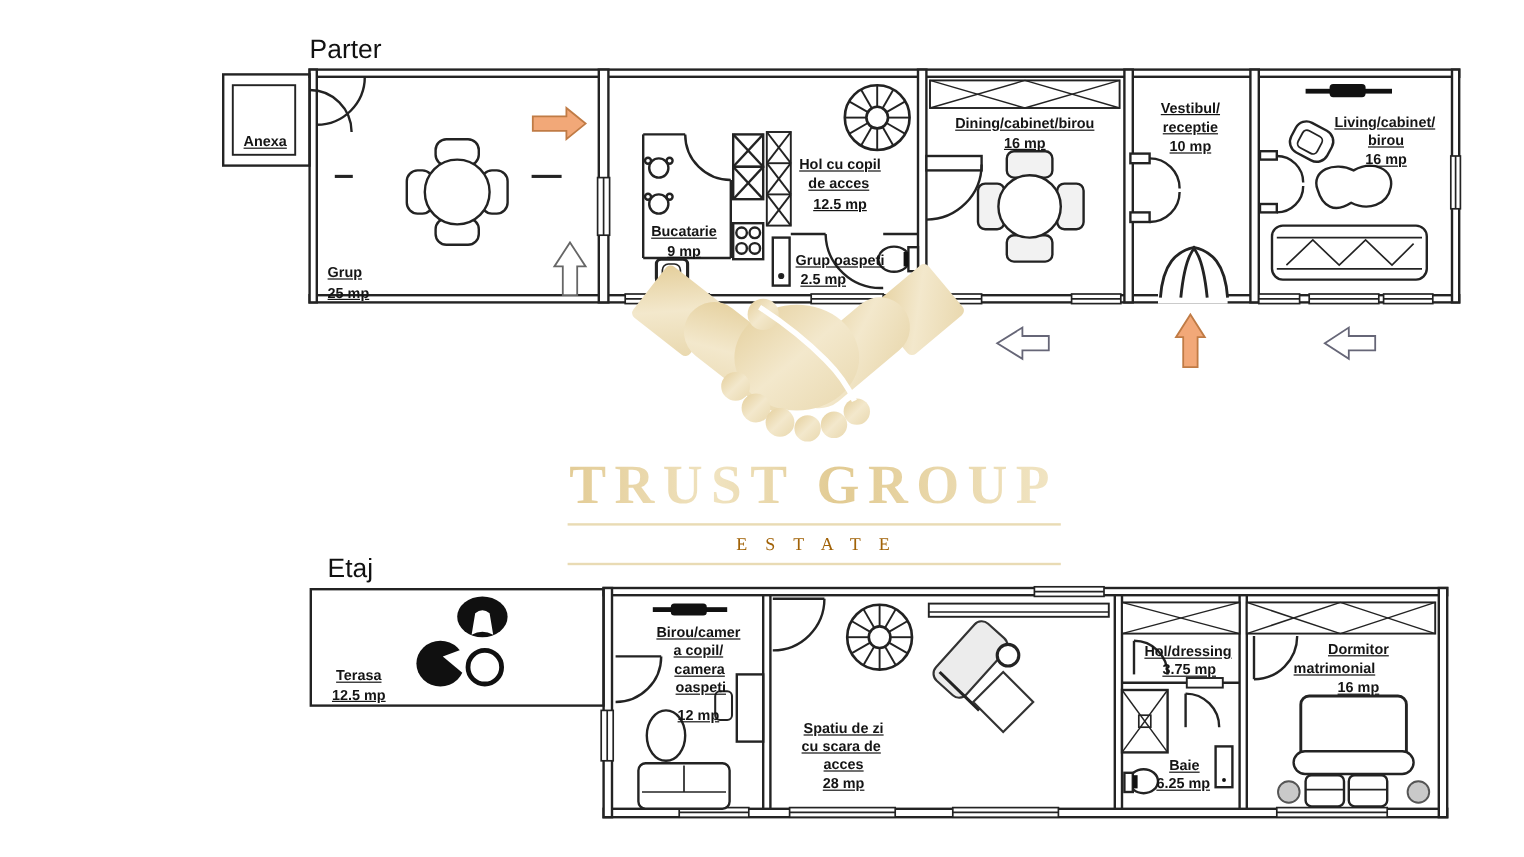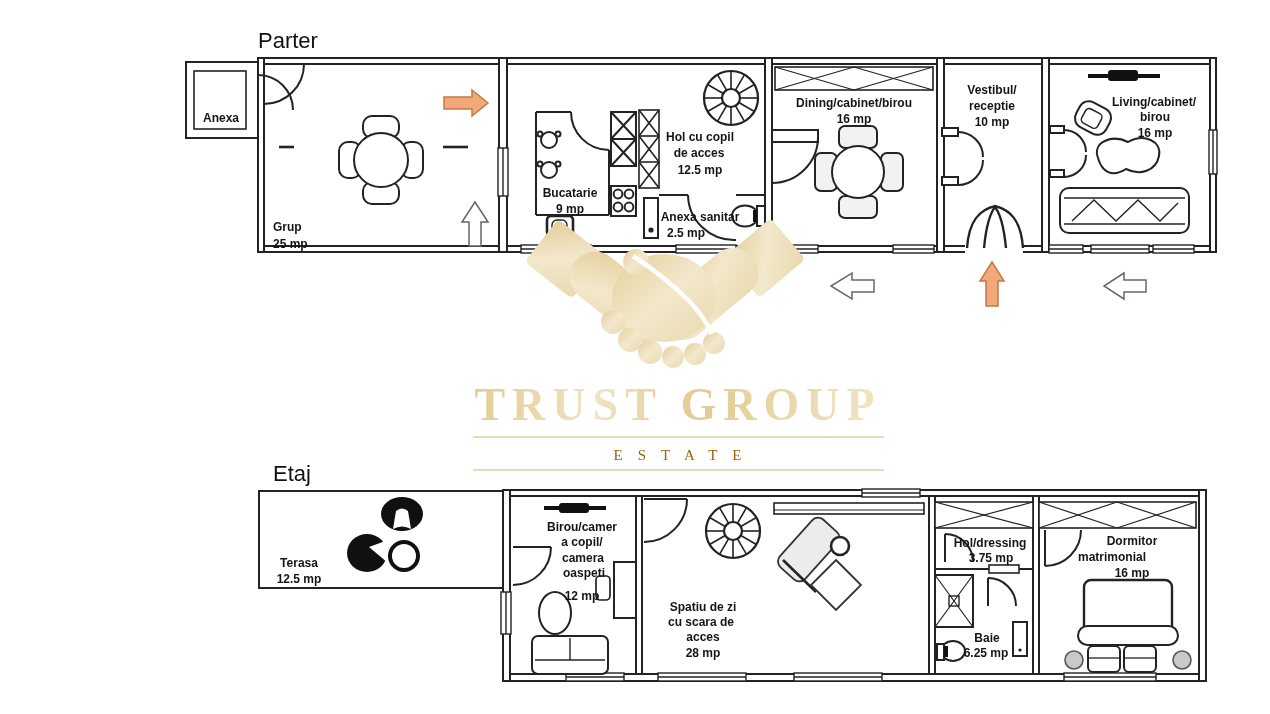--- a/index.html
+++ b/index.html
@@ -1,20 +1,20 @@
 <!DOCTYPE html>
 <html><head>
 <meta charset="utf-8">
 <style>
   html,body{margin:0;padding:0;background:#fff;}
   .canvas{position:relative;width:1270px;height:714px;background:#ffffff;overflow:hidden;
           font-family:"Liberation Sans",sans-serif;color:#151515;margin-left:36px;}
   svg{position:absolute;left:0;top:0;}
   .lbl{position:absolute;font:700 12px "Liberation Sans",sans-serif;color:#151515;
-       white-space:nowrap;transform:translate(-50%,-50%);line-height:1;}
+       white-space:nowrap;transform:translate(-50%,-50%);line-height:1;text-decoration:underline;}
   .lbl.la{transform:none;}
   .floor-title{position:absolute;font:400 22px "Liberation Sans",sans-serif;color:#111;white-space:nowrap;}
   .wm-brand{position:absolute;left:642px;top:404px;transform:translate(-50%,-50%);
             font:700 46px "Liberation Serif",serif;letter-spacing:7px;color:#e7d2a2;white-space:nowrap;}
   @supports ((-webkit-background-clip:text)){
     .wm-brand{background:linear-gradient(92deg,#e3cc96 0%,#f0e3c0 30%,#e2cb93 55%,#f1e5c4 100%);
               -webkit-background-clip:text;background-clip:text;color:transparent;}
   }
   .wm-sub{position:absolute;left:649px;top:455px;transform:translate(-50%,-50%);
           font:400 15px "Liberation Serif",serif;letter-spacing:15px;color:#a16207;white-space:nowrap;}
@@ -320,21 +320,21 @@
 
   <div class="floor-title" style="left:222px;top:28px">Parter</div>
   <div class="lbl" style="left:185px;top:118px">Anexa</div>
   <div class="lbl la" style="left:237px;top:221px">Grup</div>
   <div class="lbl la" style="left:237px;top:238px">25 mp</div>
   <div class="lbl" style="left:534px;top:193px">Bucatarie</div>
   <div class="lbl" style="left:534px;top:209px">9 mp</div>
   <div class="lbl" style="left:664px;top:137px">Hol cu copil</div>
   <div class="lbl" style="left:663px;top:153px">de acces</div>
   <div class="lbl" style="left:664px;top:170px">12.5 mp</div>
-  <div class="lbl" style="left:664px;top:217px">Anexa sanitar</div>
+  <div class="lbl" style="left:664px;top:217px">Grup oaspeti</div>
   <div class="lbl" style="left:650px;top:233px">2.5 mp</div>
   <div class="lbl" style="left:818px;top:103px">Dining/cabinet/birou</div>
   <div class="lbl" style="left:818px;top:119px">16 mp</div>
   <div class="lbl" style="left:956px;top:90px">Vestibul/</div>
   <div class="lbl" style="left:956px;top:106px">receptie</div>
   <div class="lbl" style="left:956px;top:122px">10 mp</div>
   <div class="lbl" style="left:1118px;top:102px">Living/cabinet/</div>
   <div class="lbl" style="left:1119px;top:117px">birou</div>
   <div class="lbl" style="left:1119px;top:133px">16 mp</div>
 

